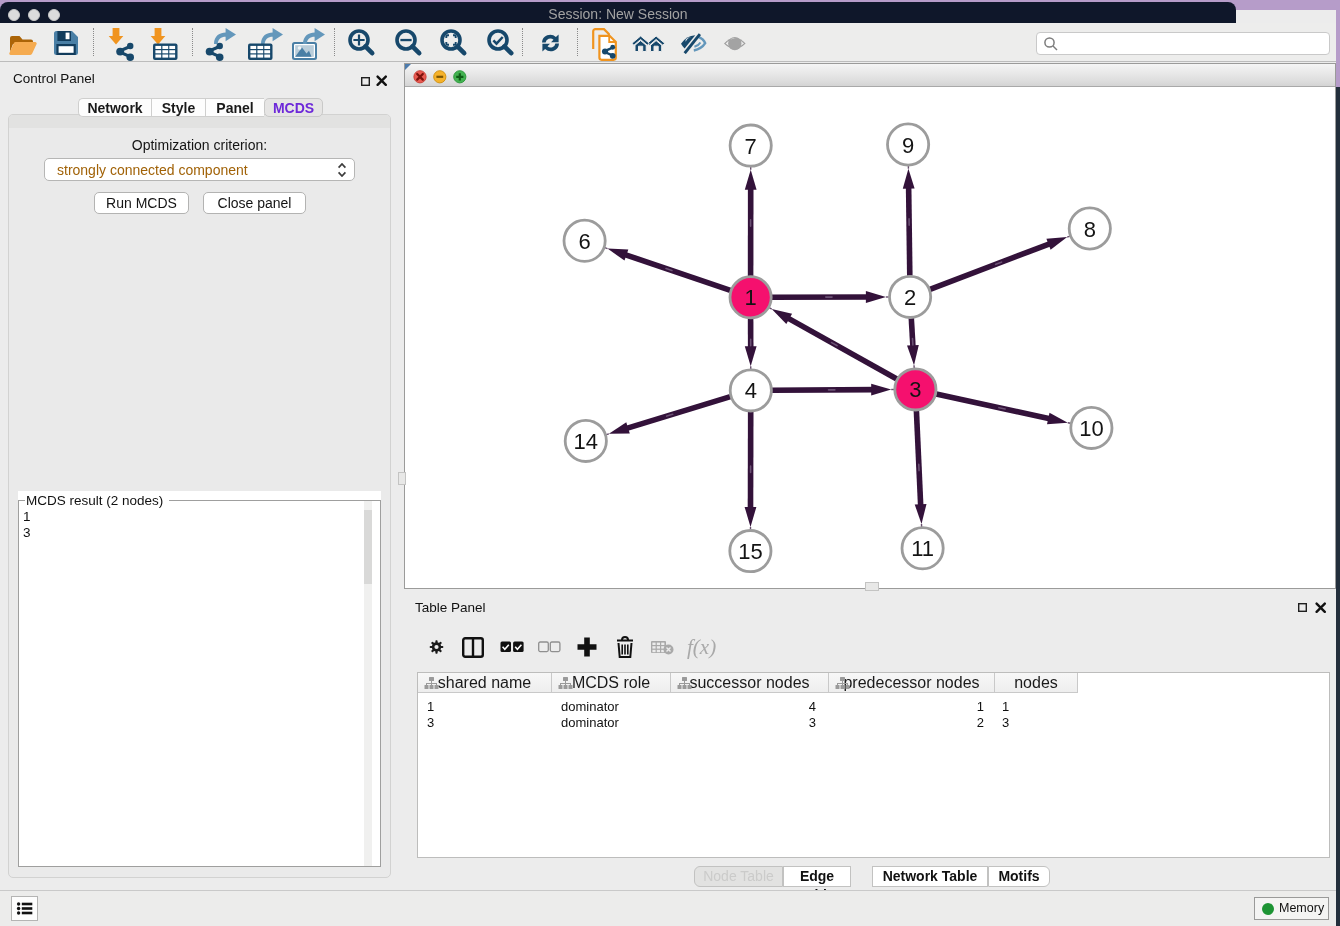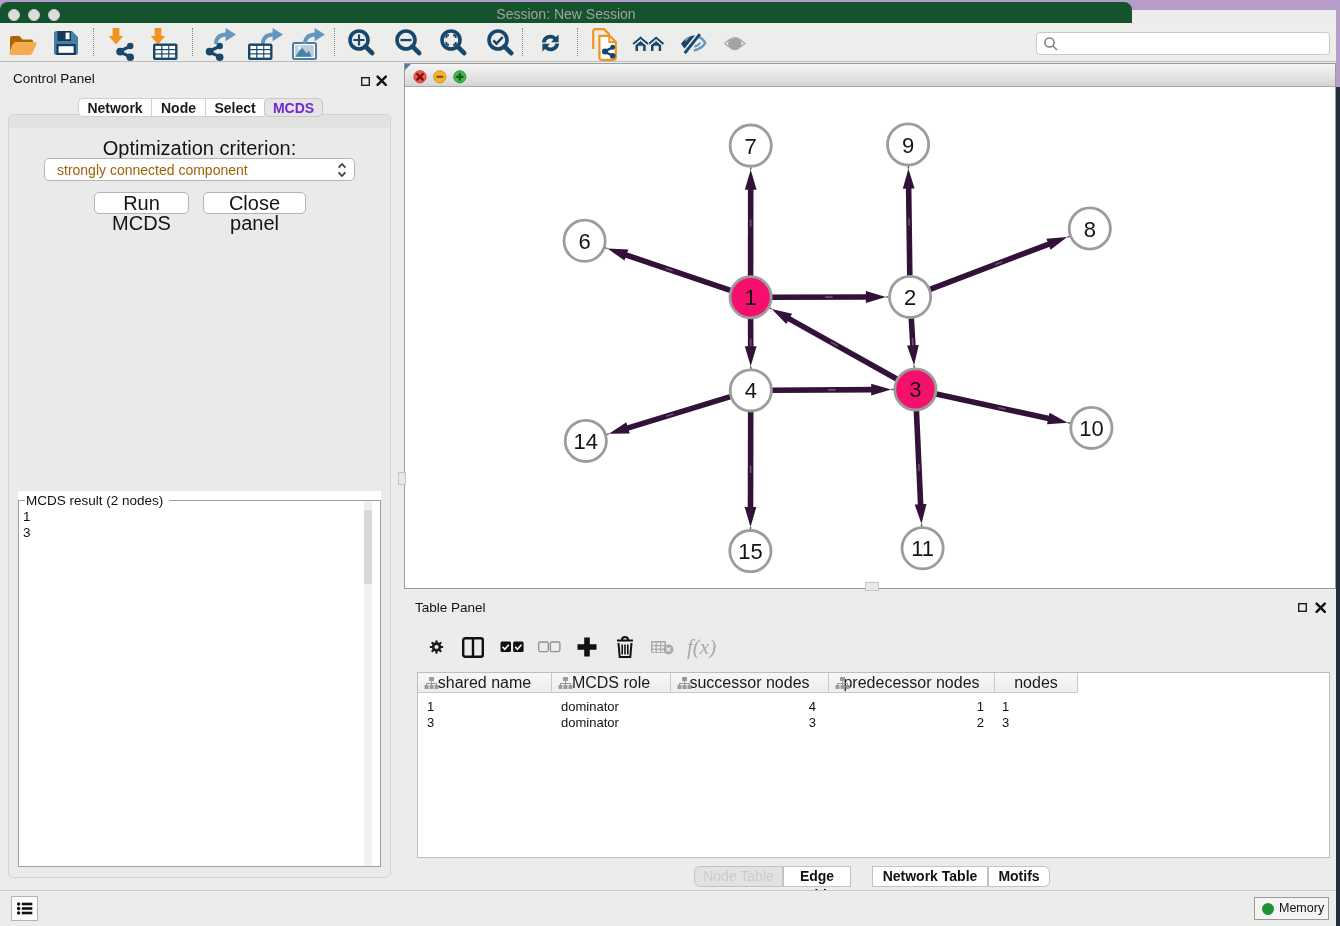--- a/index.html
+++ b/index.html
@@ -3,45 +3,45 @@
 <meta charset="utf-8">
 <style>
   html,body{margin:0;padding:0;}
   body{width:1340px;height:926px;position:relative;overflow:hidden;
        font-family:"Liberation Sans", sans-serif;background:#ececec;}
   .abs{position:absolute;}
   
   #deskTop{left:0;top:0;width:1340px;height:10px;background:#b69cc9;}
   #deskRightP{left:1336px;top:0;width:4px;height:87px;background:#b69cc9;}
   #deskRightD{left:1336px;top:87px;width:4px;height:839px;background:#232f3c;}
-  #titlebar{left:0;top:2px;width:1132px;height:21px;background:#14532d;
+  #titlebar{left:0;top:2px;width:1236px;height:21px;background:#0f172a;
     border-radius:8px 8px 0 0;border-bottom:1px solid #d2d2d2;}
   .tl{position:absolute;top:7px;width:12px;height:12px;border-radius:50%;
       background:#dcdcdc;border:1px solid #c8c8c8;box-sizing:border-box;}
   #titleText{position:absolute;top:4px;left:0;width:100%;text-align:center;
      font-size:14px;color:#a2a2a2;}
   
   #toolbar{left:0;top:23px;width:1336px;height:38px;background:#ededec;
      border-bottom:1px solid #bcbcbc;}
   .vsep{position:absolute;top:5px;height:28px;width:0;border-left:1px dotted #8a8a8a;}
   #searchbox{position:absolute;left:1036px;top:9px;width:292px;height:21px;
      background:#fff;border:1px solid #c9c9c9;border-radius:4px;}
   
   #cpTitle{left:13px;top:71px;font-size:13.5px;color:#111;}
   #cpPane{left:8px;top:114px;width:383px;height:764px;background:#eaeaea;
      border:1px solid #d2d2d1;border-radius:5px;box-sizing:border-box;}
   #cpBand{left:9px;top:115px;width:381px;height:13px;background:#e2e2e1;border-radius:4px 4px 0 0;}
   .tabseg{position:absolute;top:98px;height:19px;background:#fdfdfd;font-size:14px;
      color:#1a1a1a;text-align:center;line-height:19px;border-top:1px solid #cfcfce;
      border-bottom:1px solid #cfcfce;box-sizing:border-box;font-weight:700;}
-  #optLabel{left:9px;top:137px;width:381px;text-align:center;font-size:20px;color:#141414;}
+  #optLabel{left:9px;top:137px;width:381px;text-align:center;font-size:14px;color:#141414;}
   #dropdown{left:44px;top:158px;width:311px;height:23px;background:#fff;
      border:1px solid #b6b6b5;border-radius:5px;box-sizing:border-box;}
   .btn{position:absolute;height:22px;background:#fff;border:1px solid #b3b3b2;
-     border-radius:5px;box-sizing:border-box;text-align:center;font-size:20px;
+     border-radius:5px;box-sizing:border-box;text-align:center;font-size:14px;
      color:#141414;line-height:20px;}
   
   #resultBox{left:18px;top:491px;width:363px;height:376px;background:#fff;}
   .rb{background:#9f9f9e;}
   #resultLegend{left:26px;top:493px;font-size:13.5px;color:#111;}
   #resultScroll{left:364px;top:501px;width:8px;height:365px;background:#f0f0ef;}
   #resultThumb{left:364px;top:510px;width:8px;height:74px;background:#d9d9d8;}
   
   #netwin{left:404px;top:63px;width:932px;height:526px;background:#fff;
      border:1px solid #9b9b9a;box-sizing:border-box;}
@@ -246,22 +246,22 @@
 <div class="abs" id="cpTitle">Control Panel</div>
 <svg class="abs" style="left:360.5px;top:76.5px" width="10" height="10" viewBox="0 0 10 10">
     <rect x="0.7" y="0.7" width="7.6" height="7.6" fill="none" stroke="#1f1f1f" stroke-width="1.4"></rect>
   </svg>
 <svg class="abs" style="left:376px;top:75px" width="12" height="12" viewBox="0 0 12 12">
     <path d="M1.6 1.6 L9.8 9.8 M9.8 1.6 L1.6 9.8" stroke="#111" stroke-width="2.4" stroke-linecap="round"></path>
   </svg>
 <div class="abs" id="cpPane"></div>
 <div class="abs" id="cpBand"></div>
 <div class="tabseg" style="left:78px;width:73px;border-left:1px solid #cfcfce;border-radius:5px 0 0 5px;">Network</div>
-<div class="tabseg" style="left:151px;width:54px;border-left:1px solid #cfcfce;">Node</div>
-<div class="tabseg" style="left:205px;width:59px;border-left:1px solid #cfcfce;">Select</div>
+<div class="tabseg" style="left:151px;width:54px;border-left:1px solid #cfcfce;">Style</div>
+<div class="tabseg" style="left:205px;width:59px;border-left:1px solid #cfcfce;">Panel</div>
 <div class="tabseg" style="left:264px;width:59px;background:#e6e5e4;color:#6d28d9;border:1px solid #c9c9c8;border-radius:5px;">MCDS</div>
 <div class="abs" id="optLabel">Optimization criterion:</div>
 <div class="abs" id="dropdown">
   <div style="position:absolute;left:12px;top:3px;font-size:14px;color:#a16207;">strongly connected component</div>
   <svg style="position:absolute;right:7px;top:4px" width="10" height="14" viewBox="0 0 10 14">
       <path d="M1.6 4.6 L5 1 L8.4 4.6 M1.6 9.4 L5 13 L8.4 9.4" fill="none" stroke="#3c3c3c" stroke-width="1.7"></path>
     </svg>
 </div>
 <div class="btn" style="left:94px;top:192px;width:95px;">Run MCDS</div>
 <div class="btn" style="left:203px;top:192px;width:103px;">Close panel</div>

